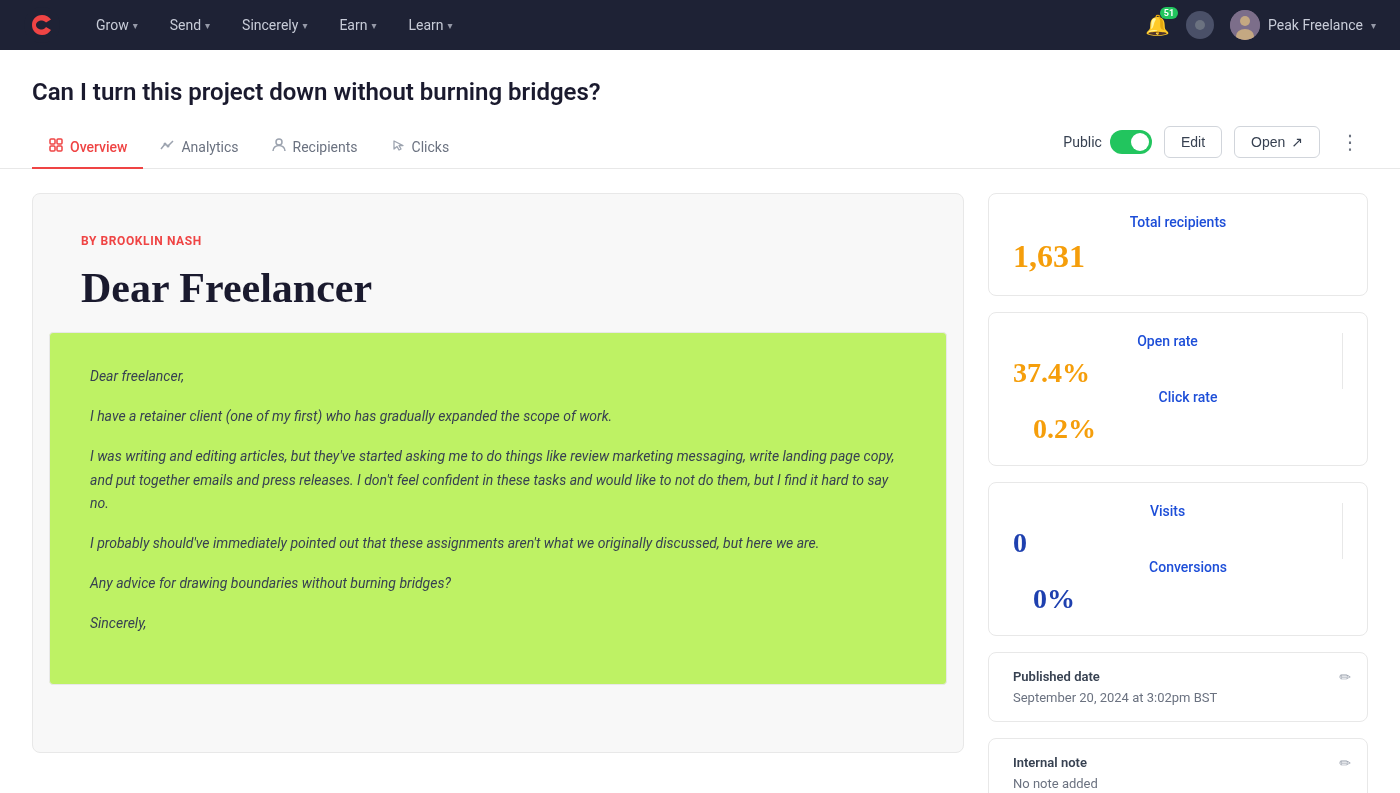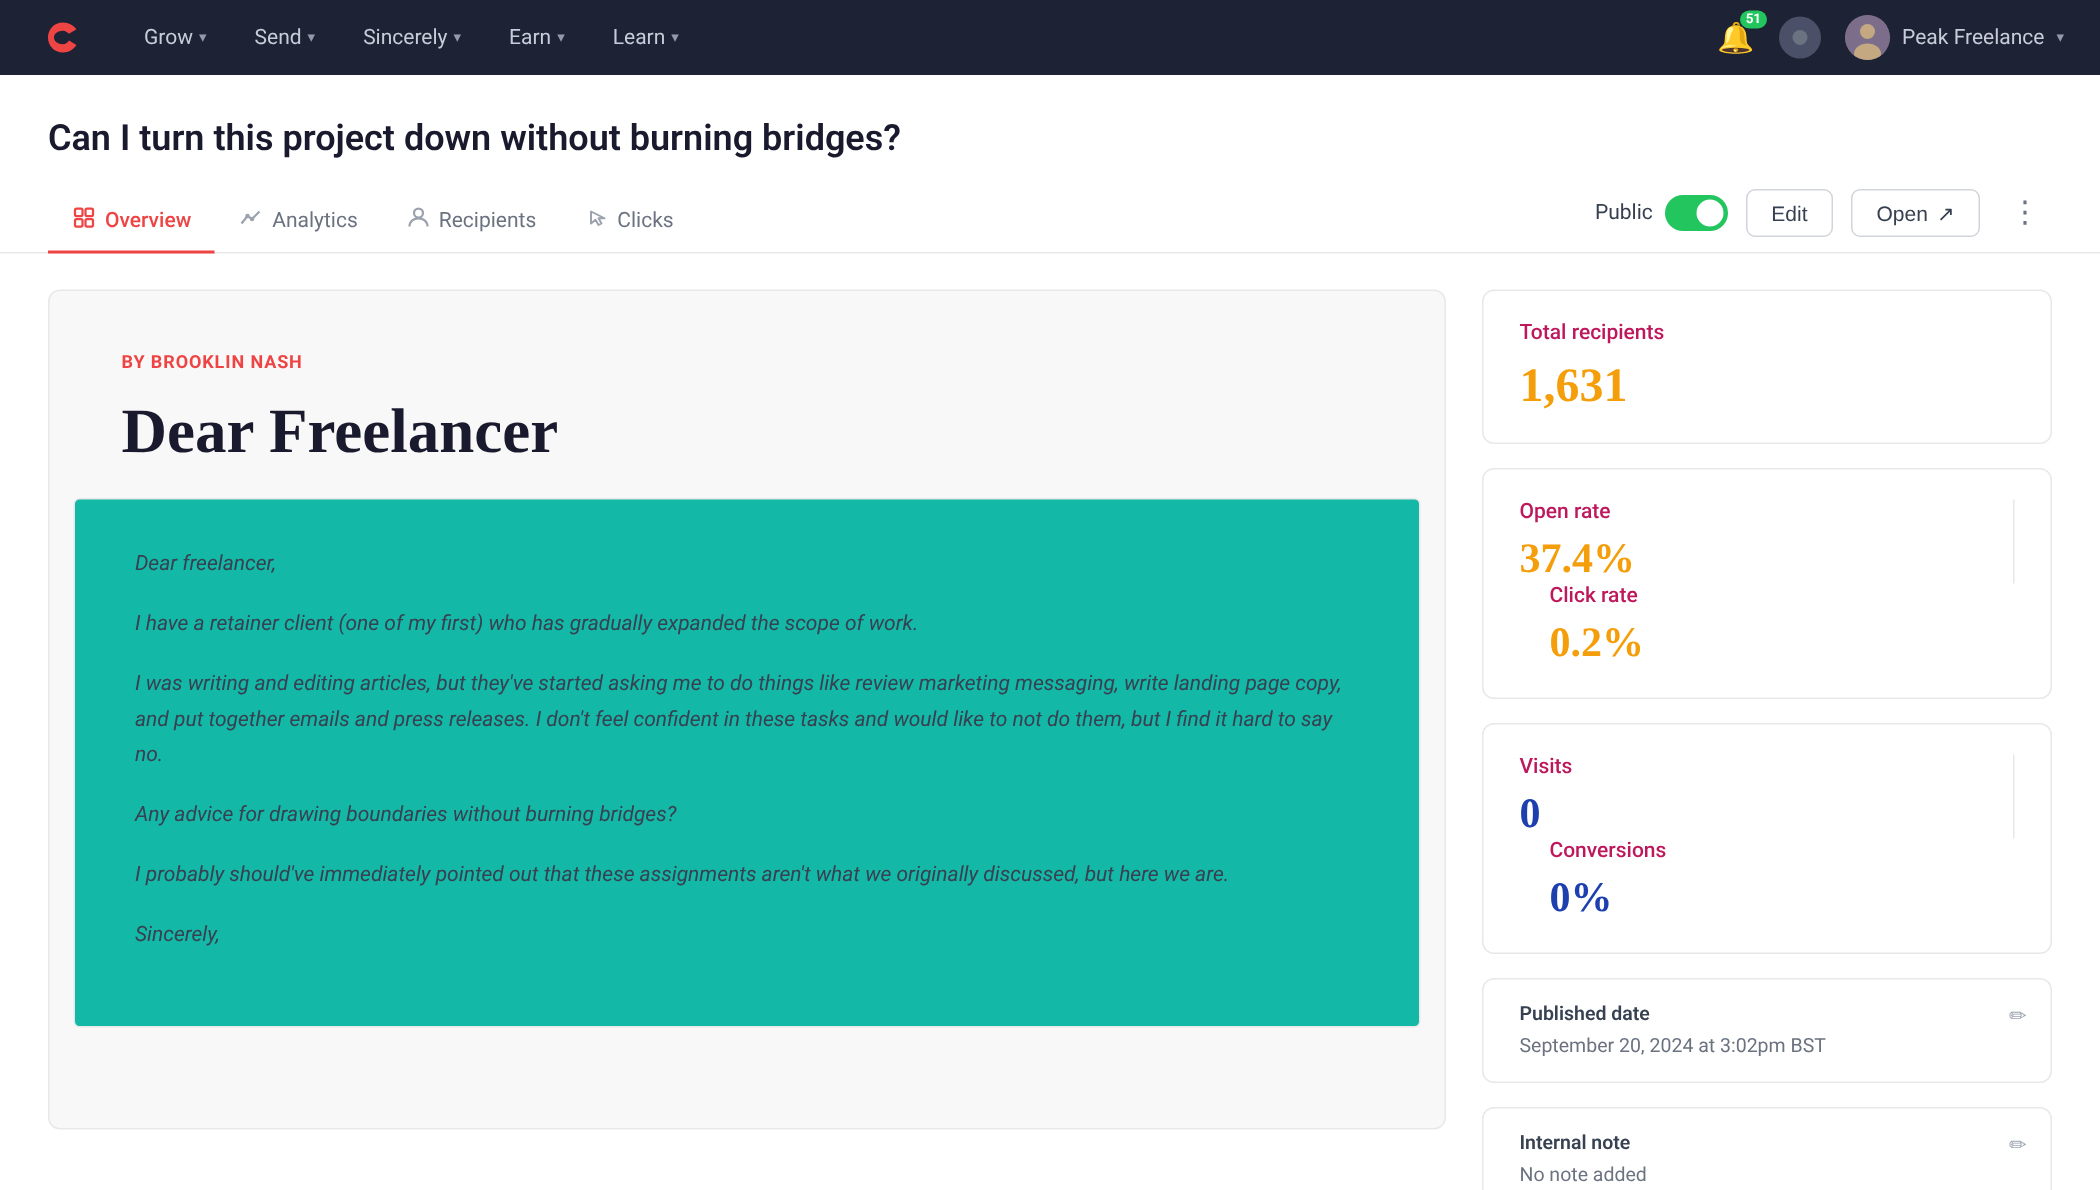--- a/index.html
+++ b/index.html
@@ -216,21 +216,21 @@
     }
     .article-title {
       font-size: 42px;
       font-weight: 700;
       color: #1a1a2e;
       line-height: 1.15;
       font-family: Georgia, serif;
       margin-top: 12px;
     }
     .article-body {
-      background: #14b8a6;
+      background: #bef264;
       margin: 0 16px 16px;
       border: 1px solid #e8e8e8;
       border-radius: 4px;
       padding: 32px 40px;
       min-height: 300px;
     }
     .article-body p {
       font-size: 14px;
       color: #374151;
       line-height: 1.7;
@@ -247,23 +247,24 @@
       gap: 16px;
     }
     .stat-card {
       background: #fff;
       border: 1px solid #e8e8e8;
       border-radius: 8px;
       padding: 20px 24px;
     }
     .stat-label {
       font-size: 14px;
-      color: #be185d;
+      color: #1d4ed8;
       font-weight: 500;
       margin-bottom: 8px;
+      text-align: center;
     }
     .stat-value-orange {
       font-size: 32px;
       font-weight: 700;
       color: #f59e0b;
       font-family: Georgia, 'Times New Roman', serif;
     }
     .stat-row {
       display: flex;
       gap: 0;
@@ -443,22 +444,22 @@
 
     <div class="article-panel">
       <div class="article-header">
         <div class="article-byline">BY BROOKLIN NASH</div>
         <h2 class="article-title">Dear Freelancer</h2>
       </div>
       <div class="article-body">
         <p>Dear freelancer,</p>
         <p>I have a retainer client (one of my first) who has gradually expanded the scope of work.</p>
         <p>I was writing and editing articles, but they've started asking me to do things like review marketing messaging, write landing page copy, and put together emails and press releases. I don't feel confident in these tasks and would like to not do them, but I find it hard to say no.</p>
+        <p>I probably should've immediately pointed out that these assignments aren't what we originally discussed, but here we are.</p>
         <p>Any advice for drawing boundaries without burning bridges?</p>
-        <p>I probably should've immediately pointed out that these assignments aren't what we originally discussed, but here we are.</p>
         <p>Sincerely,</p>
       </div>
     </div>
 
     <div class="stats-panel">
 
       <div class="stat-card">
         <div class="stat-label">Total recipients</div>
         <div class="stat-value-orange">1,631</div>
       </div>

